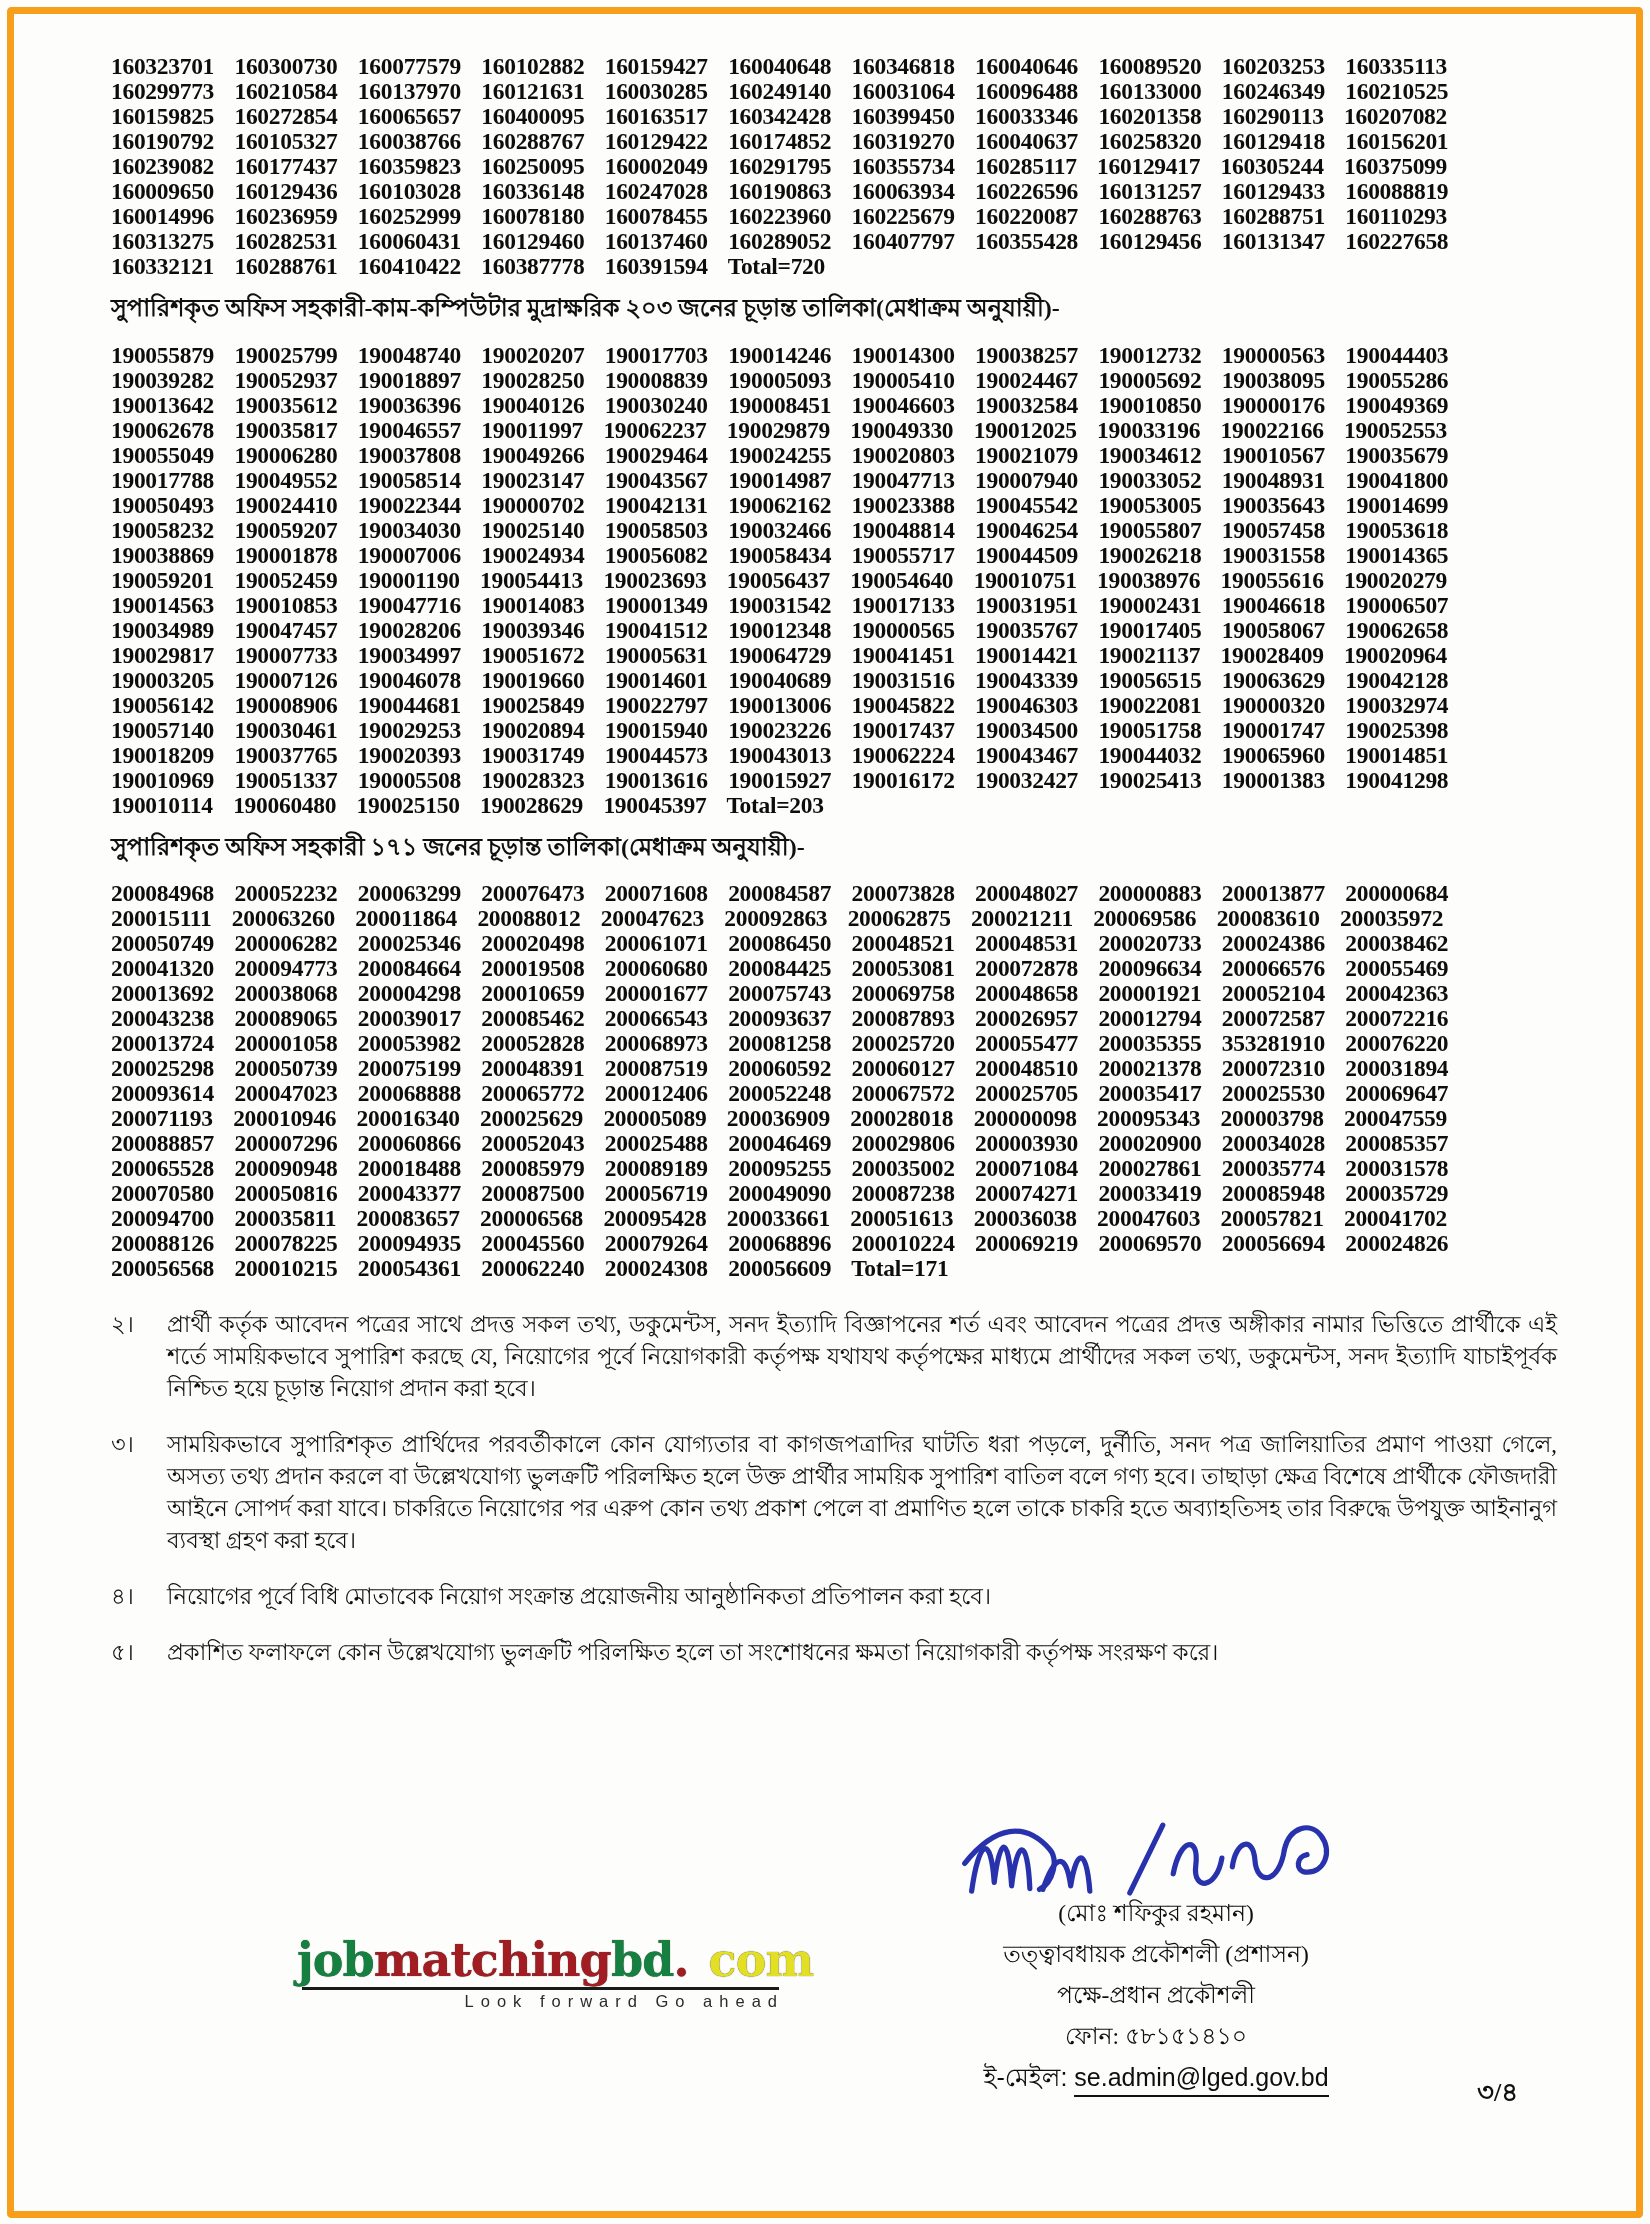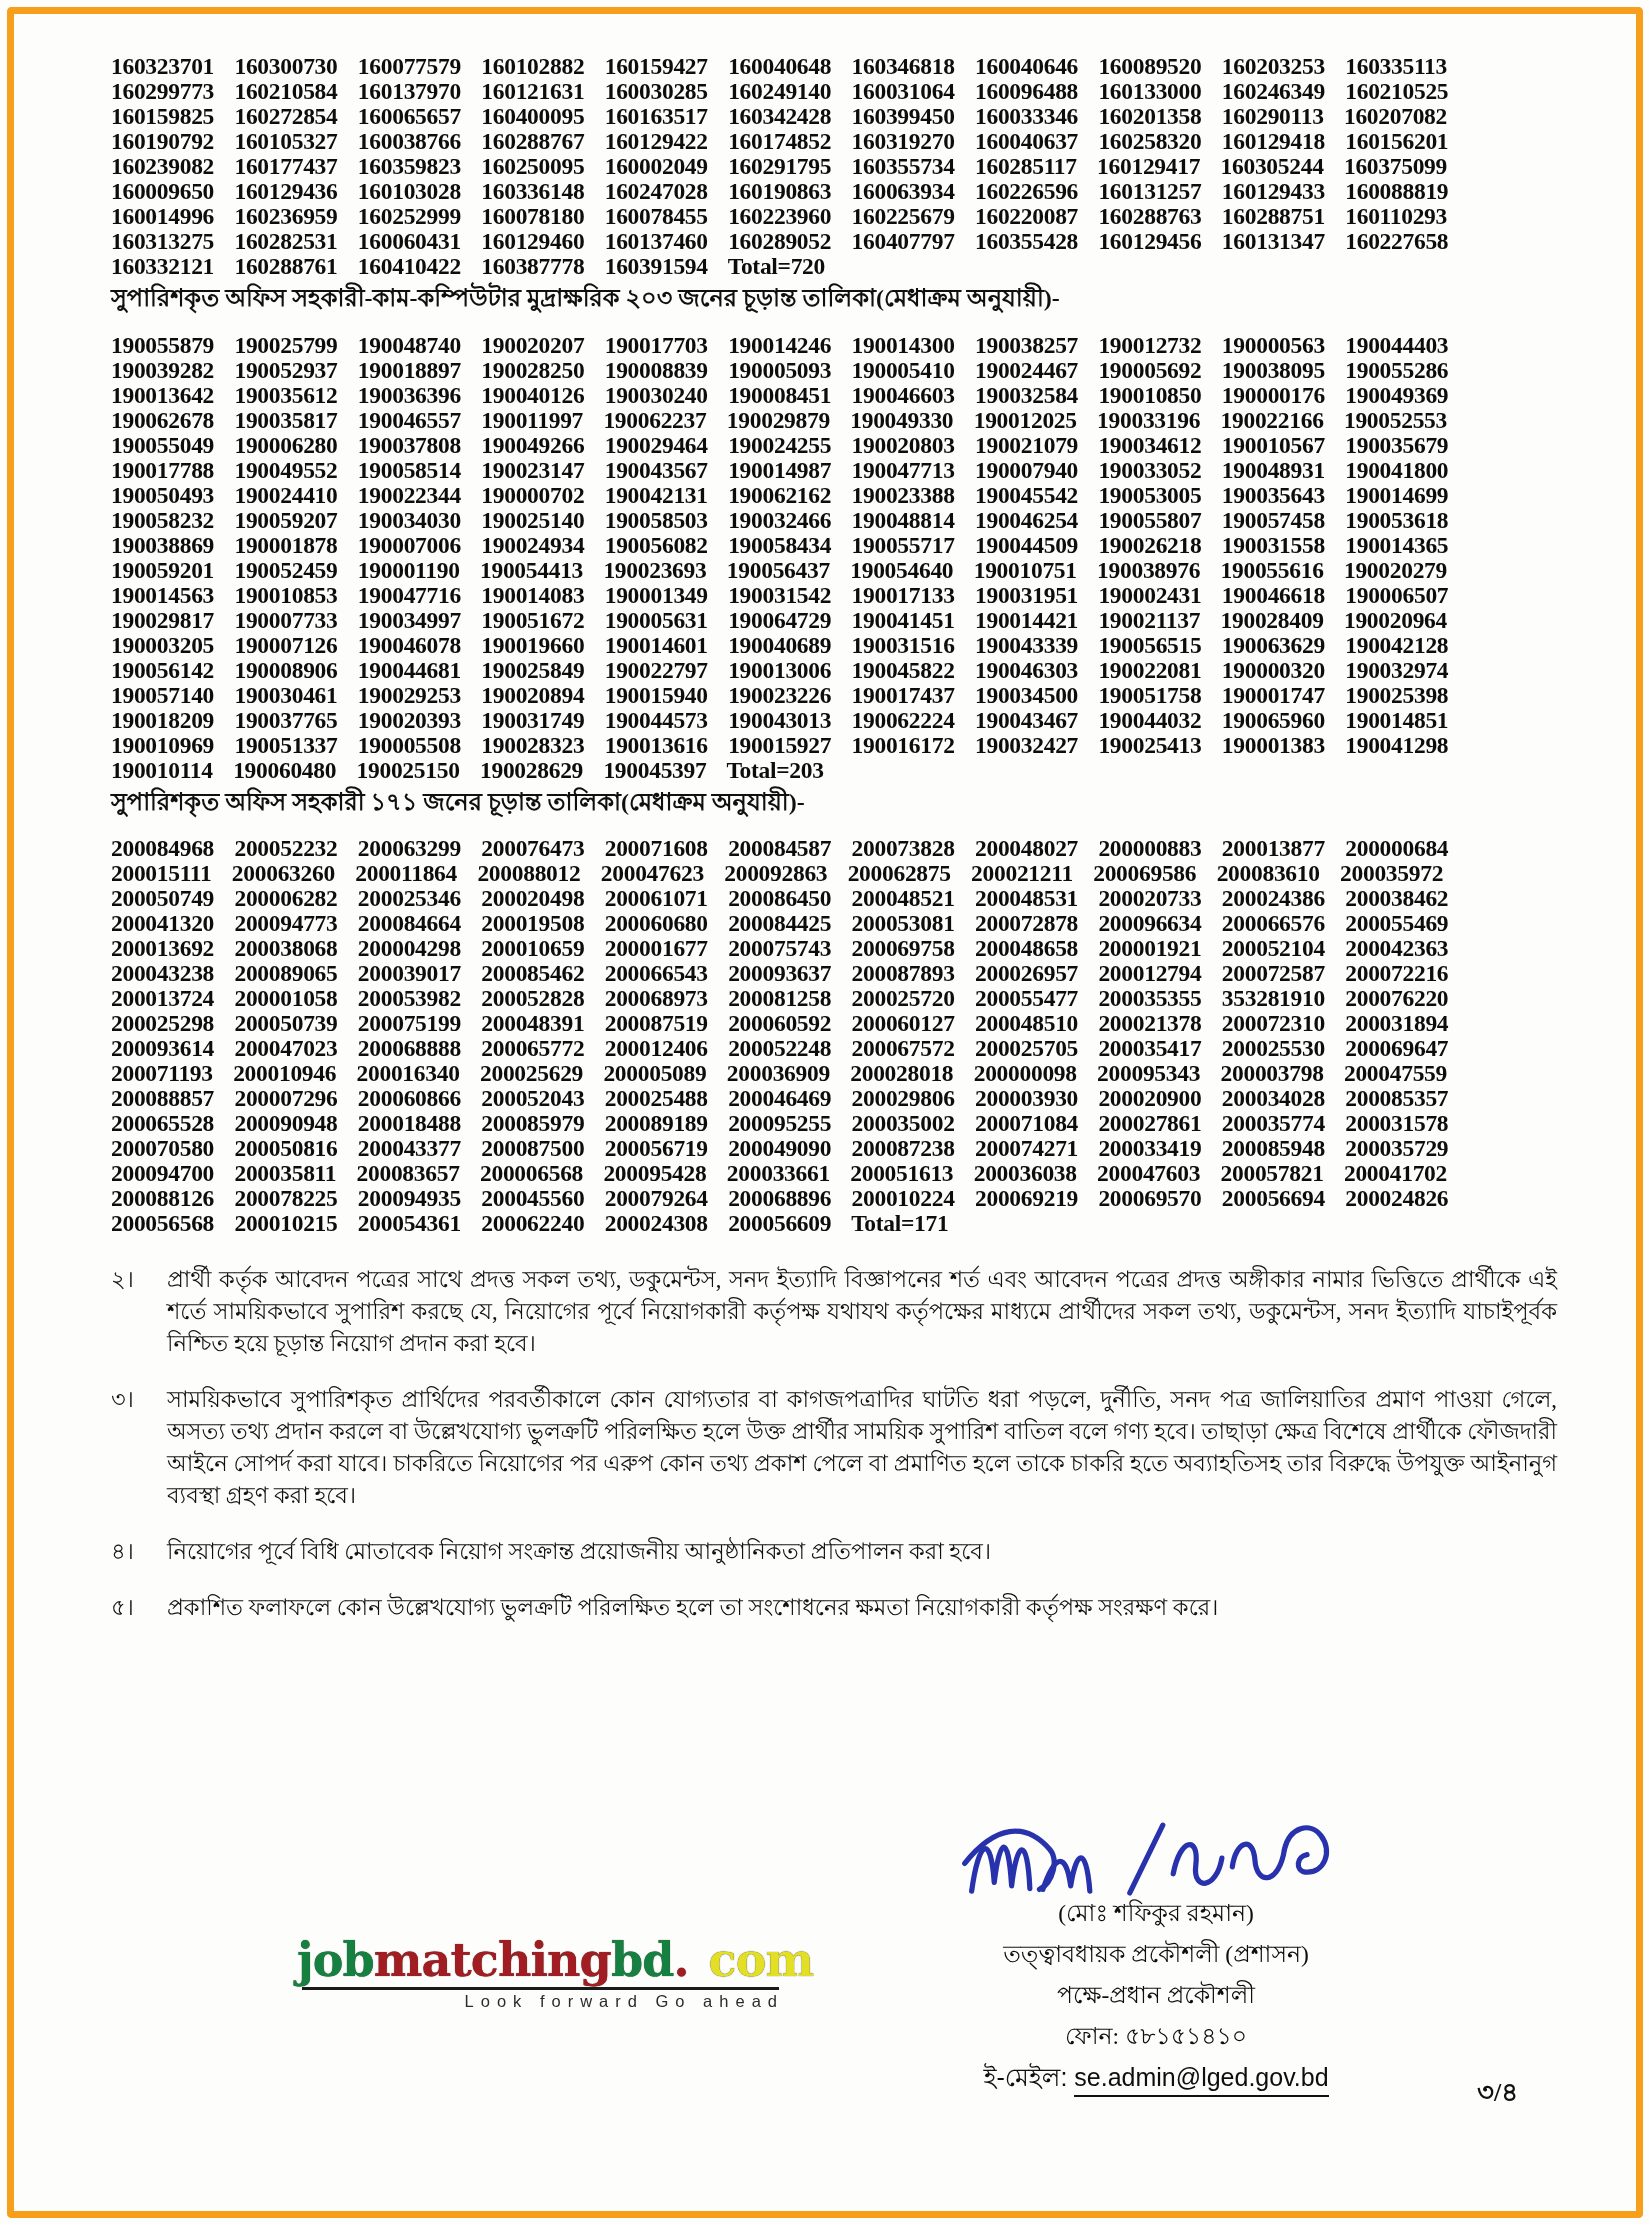--- a/index.html
+++ b/index.html
@@ -13,21 +13,21 @@
   }
   .content{position:absolute;left:111px;top:54px;width:1453px;}
   .numblock{margin:0;}
   .numline{
     font-family:"Liberation Serif", serif;font-weight:bold;
     font-size:23.5px;line-height:25px;white-space:nowrap;
     letter-spacing:-0.3px;word-spacing:14.8px;color:#0d0d0d;
   }
   .bn-heading{
     font-size:24px;line-height:29.5px;font-weight:bold;color:#101010;
-    margin-top:5px;margin-bottom:19px;
+    margin-top:15px;margin-bottom:19px;
   }
   .notes{
     display:grid;grid-template-columns:56px 1fr;row-gap:10.4px;column-gap:0;
     margin-top:28px;height:374px;overflow:visible;
   }
   .note-num{font-size:22.6px;line-height:32px;}
   .note-text{font-size:22.6px;line-height:32px;text-align:justify;padding-right:7px;}
   .footer{position:absolute;left:0;top:0;width:1650px;height:2225px;pointer-events:none;}
   .footer > *{pointer-events:auto;}
   .sig-svg{position:absolute;left:956px;top:1806px;}
@@ -76,20 +76,21 @@
       <div class="numline">190039282 190052937 190018897 190028250 190008839 190005093 190005410 190024467 190005692 190038095 190055286</div>
       <div class="numline">190013642 190035612 190036396 190040126 190030240 190008451 190046603 190032584 190010850 190000176 190049369</div>
       <div class="numline">190062678 190035817 190046557 190011997 190062237 190029879 190049330 190012025 190033196 190022166 190052553</div>
       <div class="numline">190055049 190006280 190037808 190049266 190029464 190024255 190020803 190021079 190034612 190010567 190035679</div>
       <div class="numline">190017788 190049552 190058514 190023147 190043567 190014987 190047713 190007940 190033052 190048931 190041800</div>
       <div class="numline">190050493 190024410 190022344 190000702 190042131 190062162 190023388 190045542 190053005 190035643 190014699</div>
       <div class="numline">190058232 190059207 190034030 190025140 190058503 190032466 190048814 190046254 190055807 190057458 190053618</div>
       <div class="numline">190038869 190001878 190007006 190024934 190056082 190058434 190055717 190044509 190026218 190031558 190014365</div>
       <div class="numline">190059201 190052459 190001190 190054413 190023693 190056437 190054640 190010751 190038976 190055616 190020279</div>
       <div class="numline">190014563 190010853 190047716 190014083 190001349 190031542 190017133 190031951 190002431 190046618 190006507</div>
+      <div class="numline">190034989 190047457 190028206 190039346 190041512 190012348 190000565 190035767 190017405 190058067 190062658</div>
       <div class="numline">190029817 190007733 190034997 190051672 190005631 190064729 190041451 190014421 190021137 190028409 190020964</div>
       <div class="numline">190003205 190007126 190046078 190019660 190014601 190040689 190031516 190043339 190056515 190063629 190042128</div>
       <div class="numline">190056142 190008906 190044681 190025849 190022797 190013006 190045822 190046303 190022081 190000320 190032974</div>
       <div class="numline">190057140 190030461 190029253 190020894 190015940 190023226 190017437 190034500 190051758 190001747 190025398</div>
       <div class="numline">190018209 190037765 190020393 190031749 190044573 190043013 190062224 190043467 190044032 190065960 190014851</div>
       <div class="numline">190010969 190051337 190005508 190028323 190013616 190015927 190016172 190032427 190025413 190001383 190041298</div>
       <div class="numline">190010114 190060480 190025150 190028629 190045397 Total=203</div>
     </div>
 
   <div class="bn-heading">সুপারিশকৃত অফিস সহকারী ১৭১ জনের চূড়ান্ত তালিকা(মেধাক্রম অনুযায়ী)-</div>

